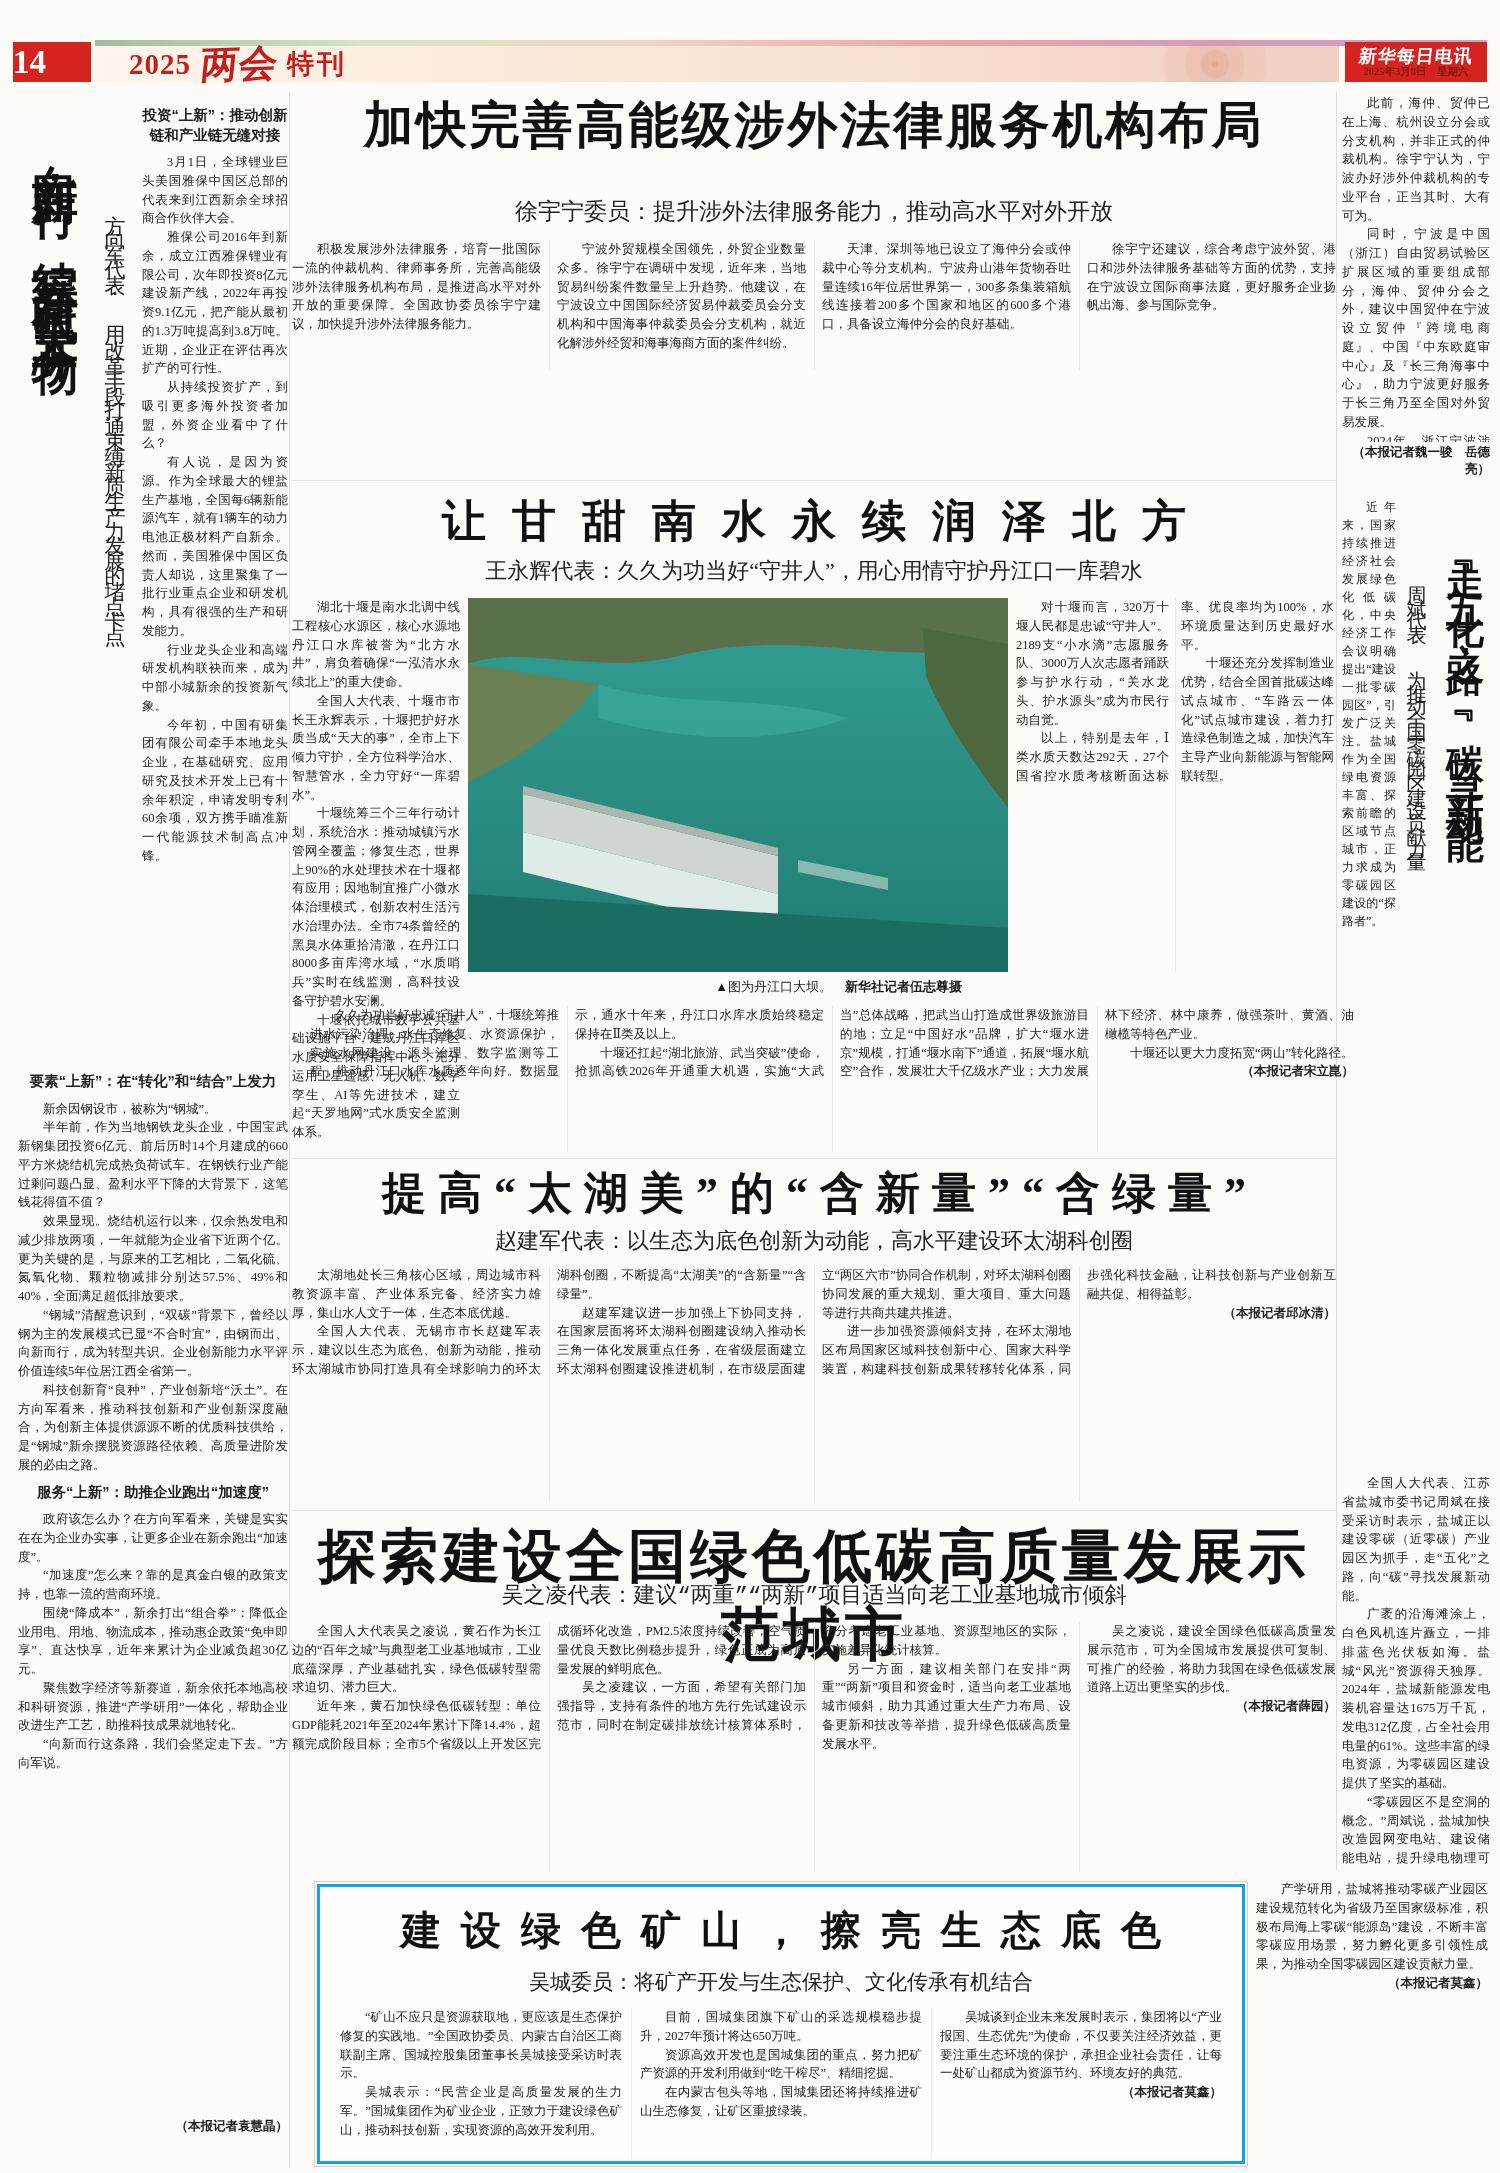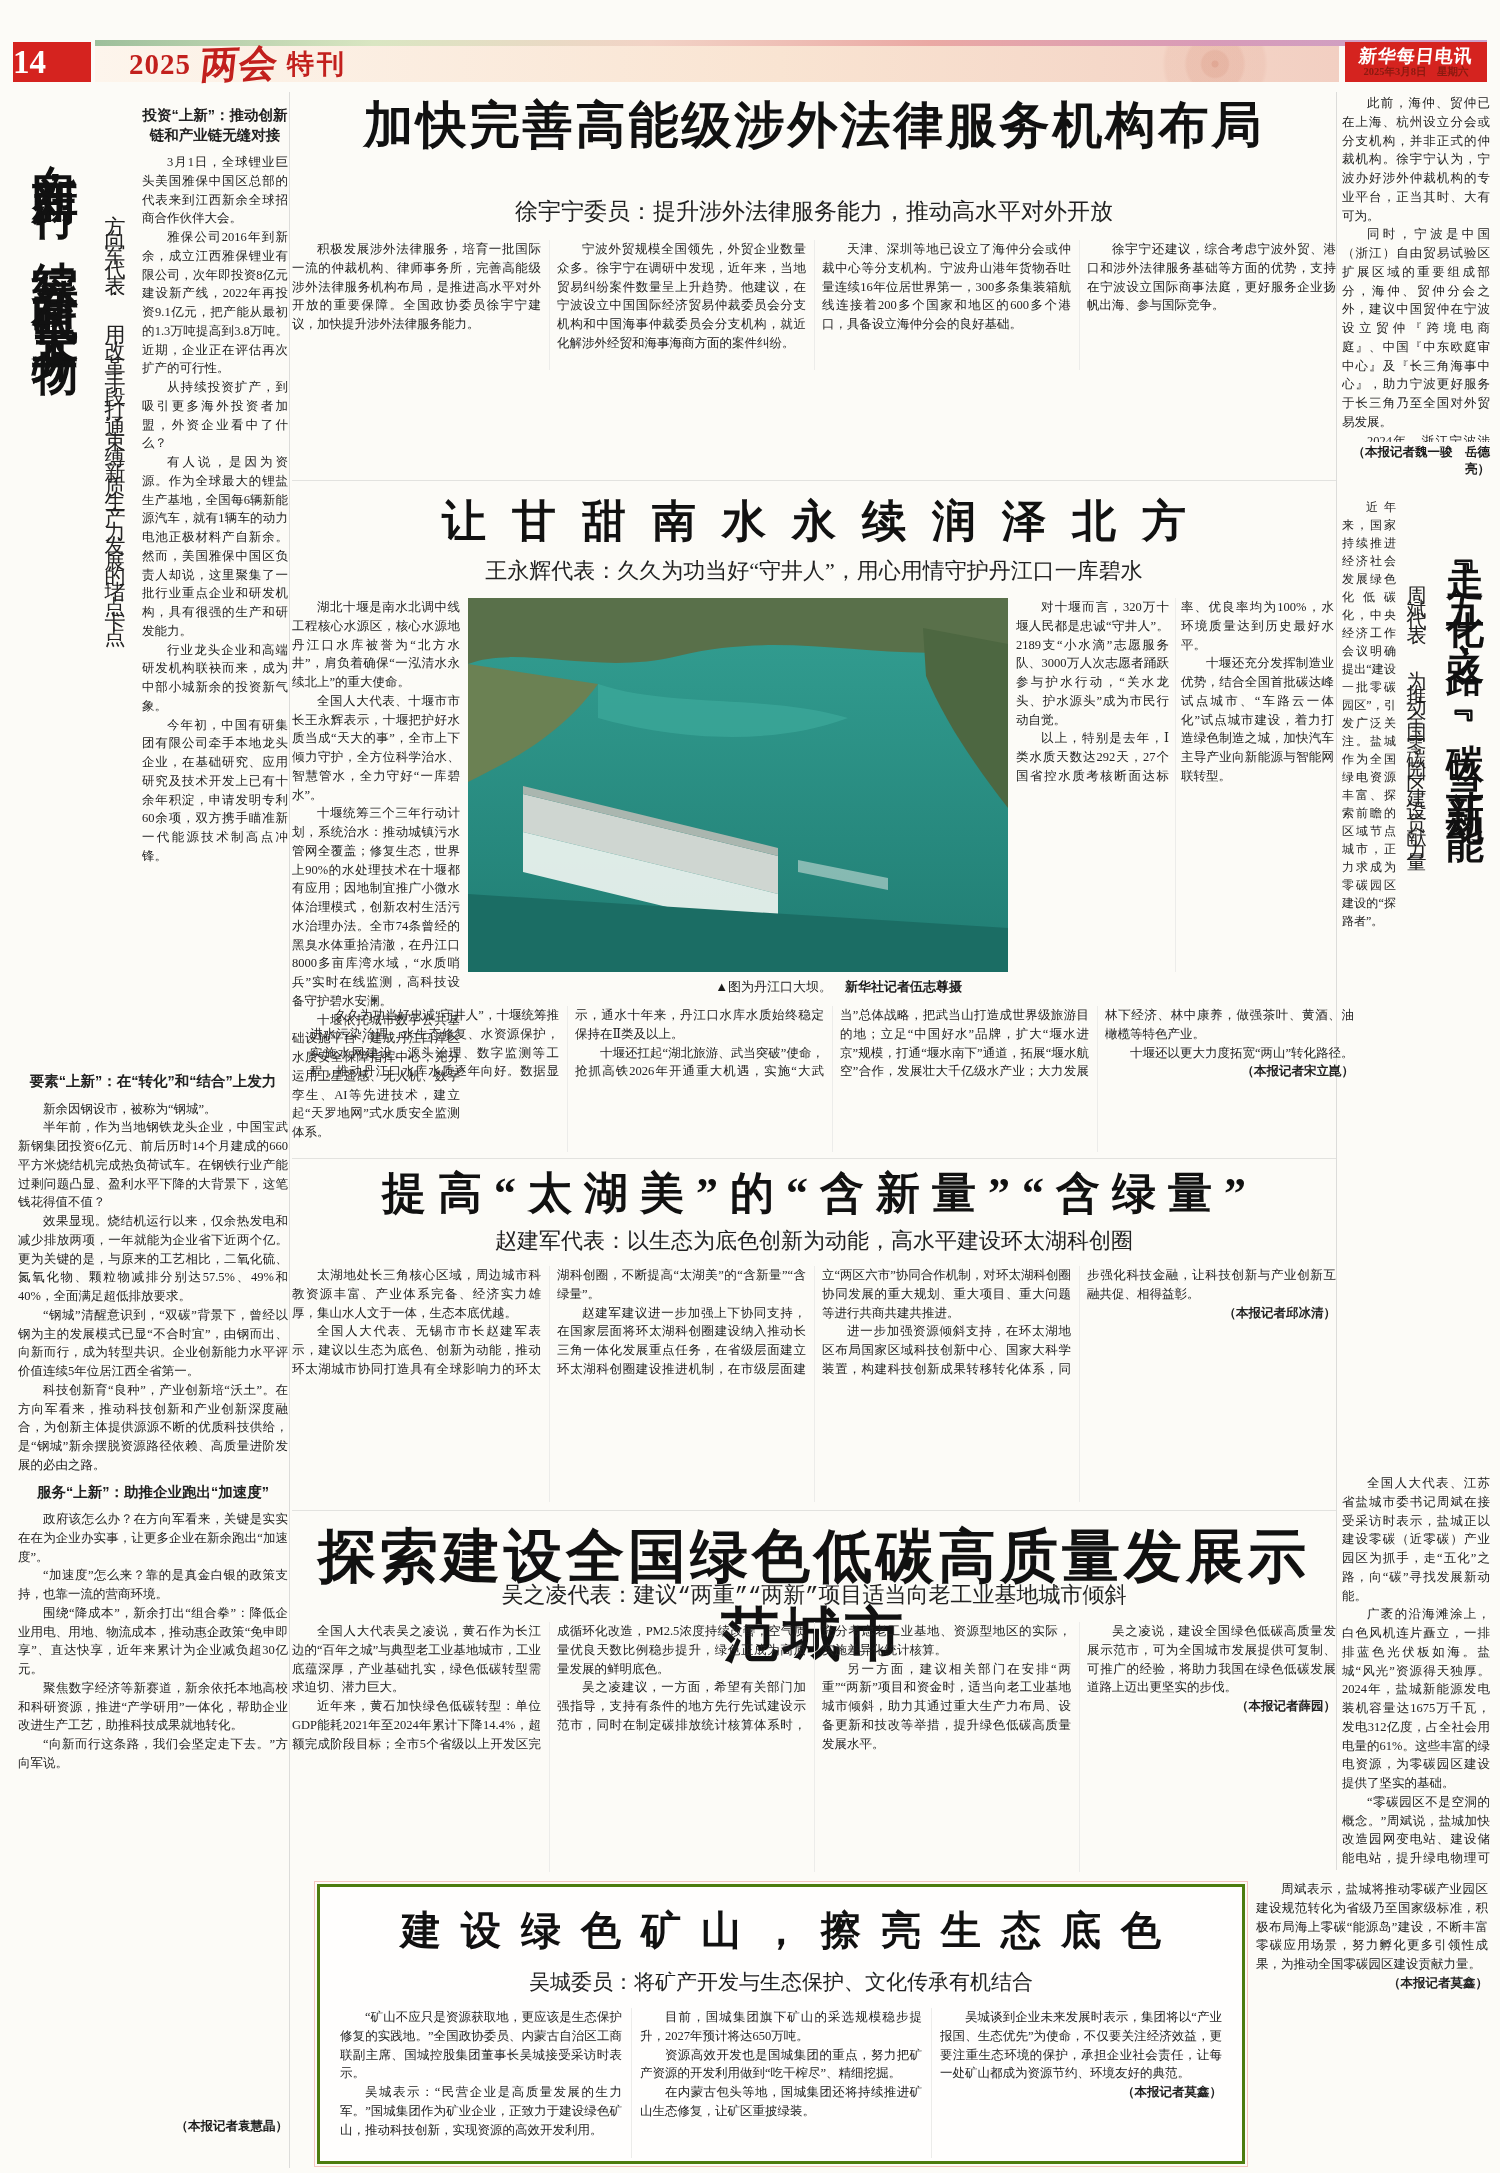--- a/index.html
+++ b/index.html
@@ -65,21 +65,21 @@
   .caption .cap-credit{font-weight:bold;}
   .water-right{left:1016px;top:598px;width:318px;height:374px;}
   .water-bottom{left:302px;top:1006px;width:1044px;height:146px;margin-left:8px;}
   .taihu-headline{left:292px;top:1164px;width:1044px;font-size:44px;letter-spacing:12px;text-indent:12px;}
   .taihu-subtitle{left:292px;top:1226px;width:1044px;font-size:22px;}
   .taihu-body{left:292px;top:1266px;width:1044px;height:236px;}
   .low-headline{left:292px;top:1518px;width:1044px;font-size:58px;letter-spacing:4px;}
   .low-subtitle{left:292px;top:1580px;width:1044px;font-size:22px;font-family:Liberation Mono, monospace;}
   .low-body{left:292px;top:1622px;width:1044px;height:250px;}
   .redbox{left:317px;top:1884px;width:928px;height:280px;background:#fffefd;
-    border:3px solid #4d7c0f;outline:1px solid #f5c3be;outline-offset:2px;box-sizing:border-box;}
+    border:3px solid #0ea5e9;outline:1px solid #f5c3be;outline-offset:2px;box-sizing:border-box;}
   .mine-headline{font-size:40px;letter-spacing:20px;text-indent:20px;margin-top:16px;}
   .mine-subtitle{font-size:21px;margin-top:10px;}
   .mine-body{margin:12px 20px 0 20px;height:150px;}
   .wuhua-row{left:1342px;top:498px;width:148px;height:966px;display:flex;justify-content:space-between;}
   .wuhua-strip{width:54px;height:100%;font-size:12px;}
   .wuhua-vsub{font-size:20px;letter-spacing:13px;margin-top:72px;color:#222;}
   .wuhua-vhead{font-size:38px;font-weight:bold;letter-spacing:16px;margin-top:34px;color:#111;}
   .wuhua-body{left:1342px;top:1474px;width:148px;height:392px;}
   .wuhua-wide{left:1256px;top:1880px;width:232px;height:270px;}
 </style>
@@ -232,15 +232,15 @@
   <div class="vtext wuhua-vsub">周斌代表：为推动全国零碳园区建设贡献力量</div>
   <div class="vtext wuhua-vhead">走『五化』之路，『碳』寻新动能</div>
 </div>
 <div class="abs bodytext wuhua-body">
   <p>全国人大代表、江苏省盐城市委书记周斌在接受采访时表示，盐城正以建设零碳（近零碳）产业园区为抓手，走“五化”之路，向“碳”寻找发展新动能。</p>
   <p>广袤的沿海滩涂上，白色风机连片矗立，一排排蓝色光伏板如海。盐城“风光”资源得天独厚。2024年，盐城新能源发电装机容量达1675万千瓦，发电312亿度，占全社会用电量的61%。这些丰富的绿电资源，为零碳园区建设提供了坚实的基础。</p>
   <p>“零碳园区不是空洞的概念。”周斌说，盐城加快改造园网变电站、建设储能电站，提升绿电物理可溯源水平，射阳港等园区110千伏绿电专线工程正加快推进。</p>
 
 </div>
 <div class="abs bodytext wuhua-wide">
-  <p>周斌表示，盐城将推动零碳产业园区建设规范转化为省级乃至国家级标准，积极布局海上零碳“能源岛”建设，不断丰富零碳应用场景，努力孵化更多引领性成果，为推动全国零碳园区建设贡献力量。</p>
+  <p>产学研用，盐城将推动零碳产业园区建设规范转化为省级乃至国家级标准，积极布局海上零碳“能源岛”建设，不断丰富零碳应用场景，努力孵化更多引领性成果，为推动全国零碳园区建设贡献力量。</p>
   <p class="credit">（本报记者莫鑫）</p>
 </div>
 
 </body></html>

